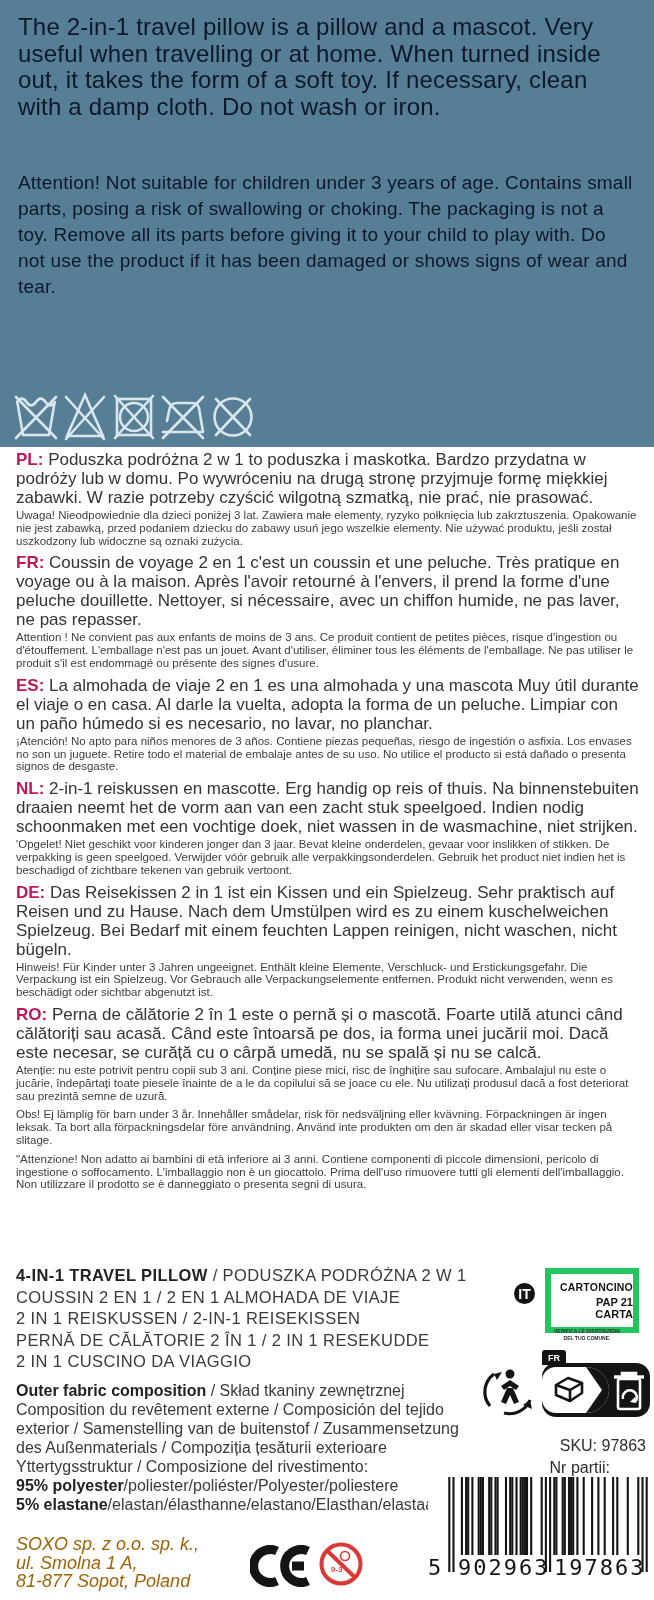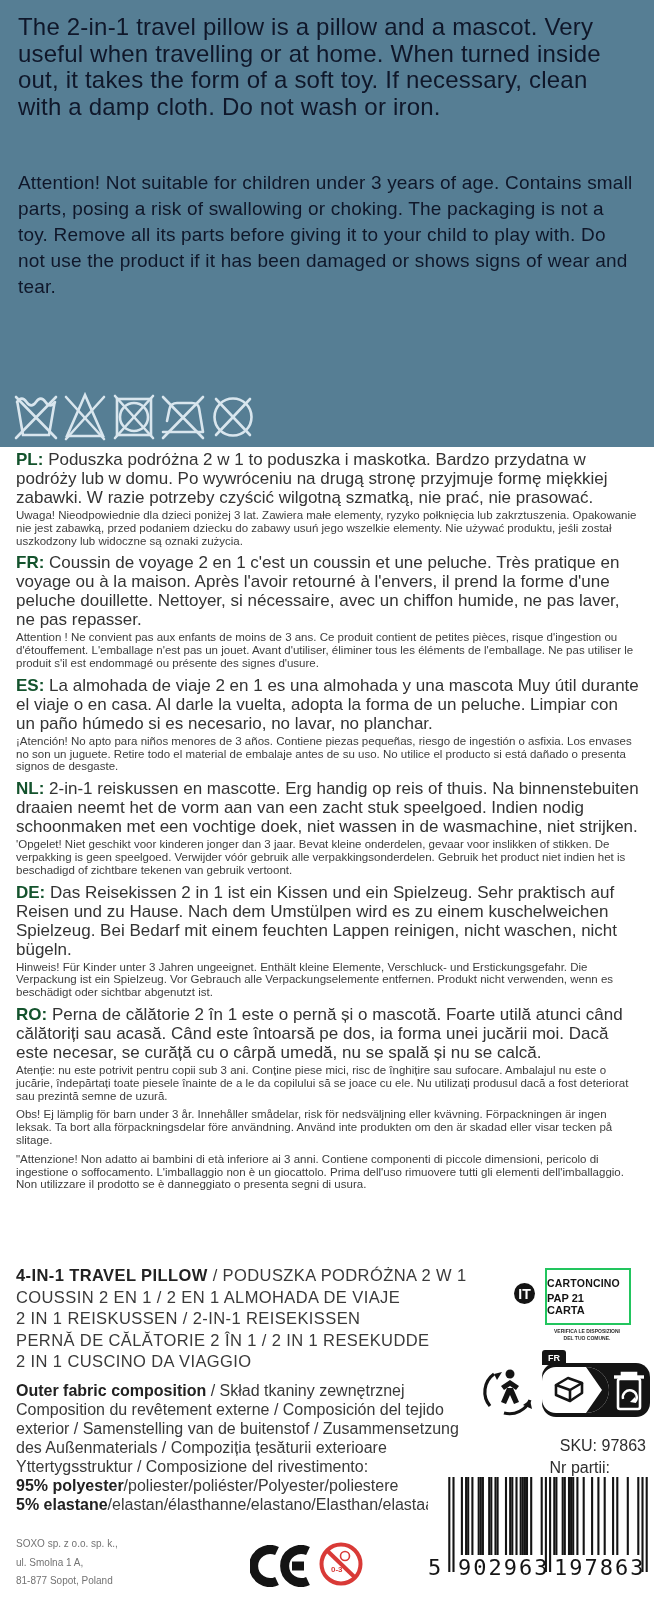--- a/index.html
+++ b/index.html
@@ -11,33 +11,33 @@
         padding:14px 18px;color:#e7edf2;}
   .hero-desc{margin:0;font-size:24px;line-height:26.5px;font-weight:400;letter-spacing:.2px;}
   .hero-warn{margin:50px 0 0 0;font-size:19px;line-height:26px;font-weight:400;letter-spacing:.2px;}
   .care-row{position:absolute;left:13px;bottom:5px;display:flex;gap:2px;}
   .care-row svg{display:block;}
 
   
   .langs{position:absolute;top:450px;left:16px;width:624px;}
   .lang{margin-bottom:6px;}
   .lang-main{margin:0;font-size:17px;line-height:19px;color:#343434;}
-  .lang-main b{font-weight:700;color:#14532d;}
+  .lang-main b{font-weight:700;color:#be185d;}
   .lang-small{margin:2px 0 0 0;font-size:11.5px;line-height:12.8px;color:#3d3d3d;}
 
   
   .title-block{position:absolute;top:1265px;left:16px;width:486px;font-size:16.5px;line-height:21.5px;
                letter-spacing:.4px;color:#3a3a3a;}
   .title-block .lead{font-weight:800;color:#222;}
 
   
   .it-badge{position:absolute;top:1283px;left:514px;width:21px;height:21px;border-radius:50%;background:#141414;
             color:#fff;font-weight:800;font-size:14px;display:flex;align-items:center;justify-content:center;}
-  .carton-box{position:absolute;top:1268px;left:545px;width:82px;height:53px;border:2px solid #22c55e;
-              display:flex;flex-direction:column;align-items:flex-start;justify-content:center;color:#141414;}
+  .carton-box{position:absolute;top:1268px;left:545px;width:82px;height:53px;border:6px solid #22c55e;
+              display:flex;flex-direction:column;align-items:flex-end;justify-content:center;color:#141414;}
   .carton-box .l1{font-size:10.5px;font-weight:800;letter-spacing:.2px;margin-bottom:4px;}
   .carton-box .l2{font-size:11px;font-weight:800;line-height:11px;}
   .carton-box .l3{font-size:11px;font-weight:800;line-height:12px;}
   .carton-note{position:absolute;top:1328px;left:540px;width:94px;text-align:center;font-size:5px;line-height:6.5px;
                font-weight:700;color:#2c2c2c;}
 
   
   .composition{position:absolute;top:1381px;left:16px;width:452px;font-size:16px;line-height:19px;color:#3a3a3a;}
   .composition b{font-weight:800;color:#222;}
 
@@ -53,21 +53,21 @@
   
   .barcode{position:absolute;top:1477px;left:428px;width:224px;height:114px;background:#fff;}
   .barcode svg{position:absolute;top:0;left:20px;}
   .bc-digits{position:absolute;top:78px;left:0;width:224px;height:26px;font-family:"DejaVu Sans Mono", monospace;
              font-size:22px;color:#141414;}
   .bc-d0{position:absolute;left:0px;top:0px;}
   .bc-d1{position:absolute;left:30px;top:0px;letter-spacing:2px;}
   .bc-d2{position:absolute;left:126px;top:0px;letter-spacing:2px;}
 
   
-  .address{position:absolute;top:1535px;left:16px;font-size:10px;line-height:18.5px;color:#737373;}
+  .address{position:absolute;top:1535px;left:16px;font-size:18px;line-height:18.5px;color:#a16207;font-style:italic;}
   .ce-mark{position:absolute;top:1545px;left:250px;}
   .age-warning{position:absolute;top:1541px;left:318px;}
 </style>
 </head>
 <body>
 
 <div id="page">
 
   <div class="hero" style="background: rgb(86, 126, 148); color: #0f172a;">
     <p class="hero-desc">The 2-in-1 travel pillow is a pillow and a mascot. Very useful when travelling or at home. When turned inside out, it takes the form of a soft toy. If necessary, clean with a damp cloth. Do not wash or iron.</p>

